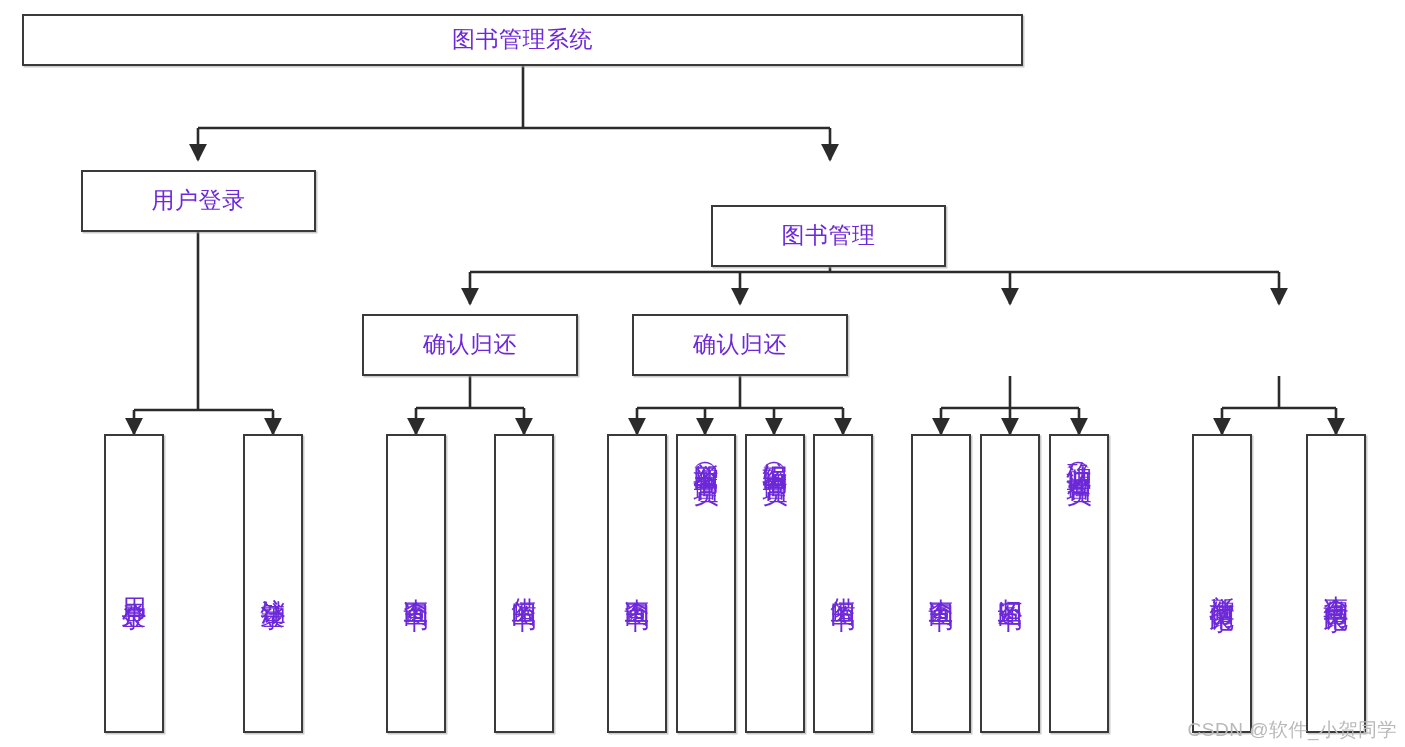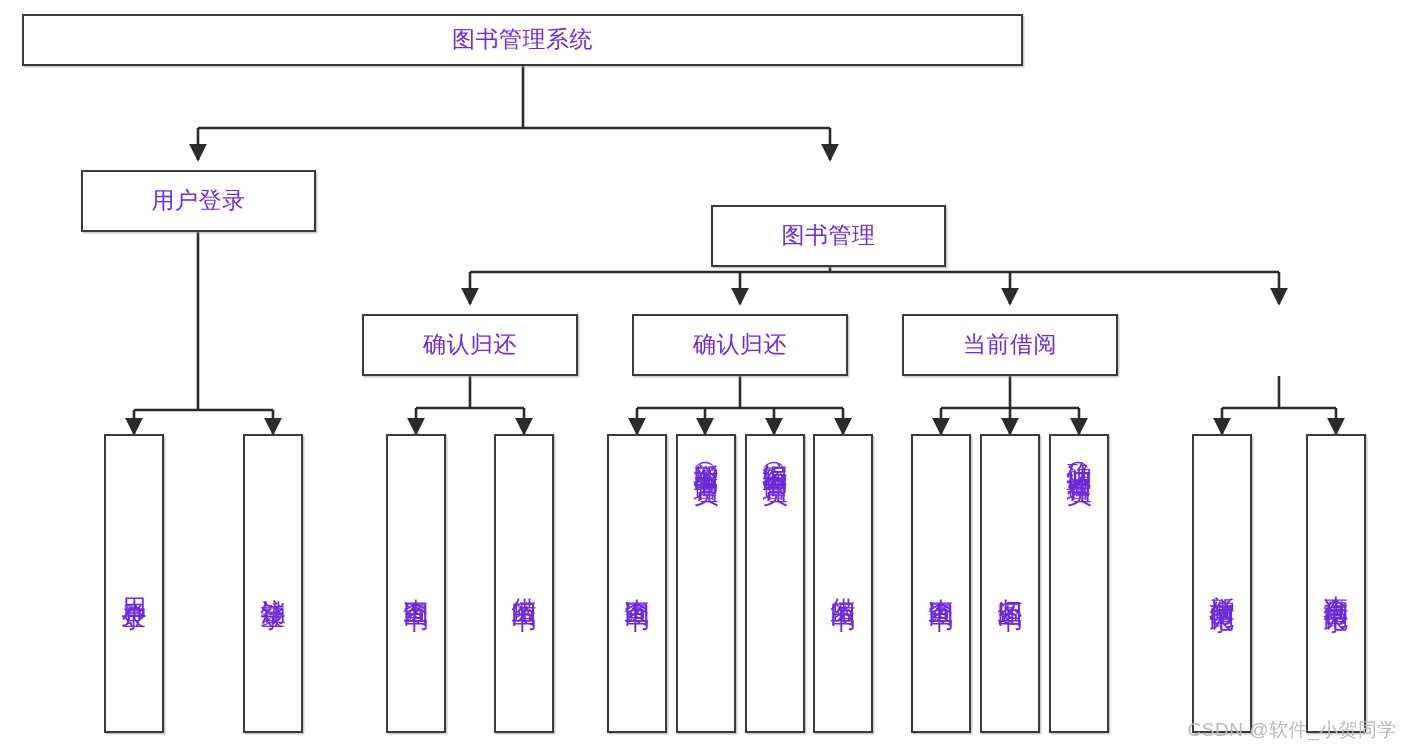--- a/index.html
+++ b/index.html
@@ -140,23 +140,20 @@
   <div class="node horiz" style="left:711px; top:170px; width:235px; height:62px;margin-top:35px;">
     <span class="label">图书管理</span>
   </div>
 
   <div class="node horiz" style="left:362px; top:314px; width:216px; height:62px;">
     <span class="label">确认归还</span>
   </div>
   <div class="node horiz" style="left:632px; top:314px; width:216px; height:62px;">
     <span class="label">确认归还</span>
   </div>
-  <div class="node horiz" style="left:902px; top:314px; width:216px; height:62px;">
-    <span class="label">当前借阅</span>
-  </div>
 
   <div class="node vert" style="left:104px; top:434px; width:60px; height:299px;">
     <div class="vwrap">
       <span class="label">用户登录</span>
     </div>
   </div>
   <div class="node vert" style="left:243px; top:434px; width:60px; height:299px;">
     <div class="vwrap">
       <span class="label">注销登录</span>
     </div>

